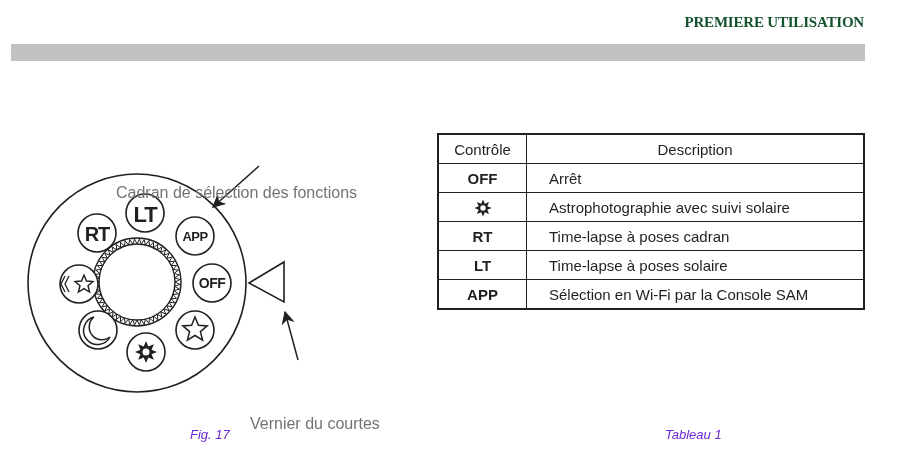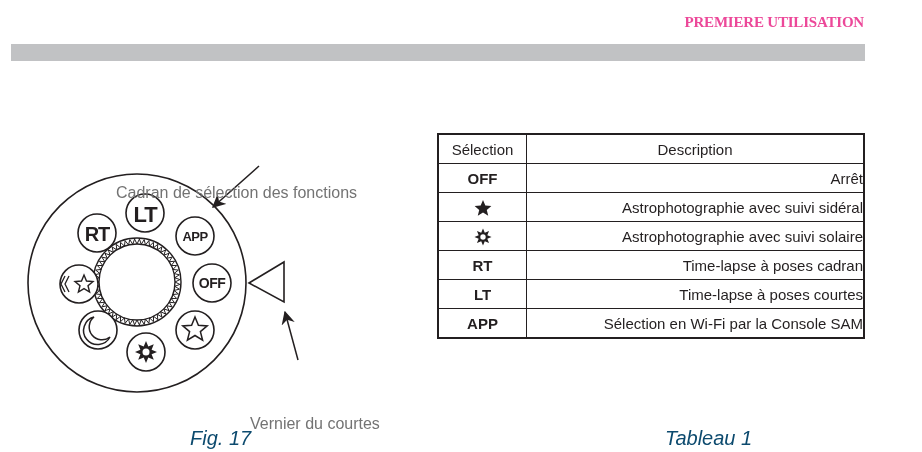--- a/index.html
+++ b/index.html
@@ -1,35 +1,35 @@
 <!DOCTYPE html>
 <html><head>
 <meta charset="utf-8">
 <style>
   html, body { margin: 0; padding: 0; background: #ffffff; }
   body { width: 922px; height: 452px; position: relative; overflow: hidden;
          font-family: "Liberation Sans", sans-serif; color: #231f20; }
   .section-title { position: absolute; right: 58px; top: 14px;
          font-family: "Liberation Serif", serif; font-weight: bold; font-size: 15px;
-         letter-spacing: -0.2px; color: #ec4899; }
+         letter-spacing: -0.2px; color: #14532d; }
   .gray-bar { position: absolute; left: 11px; top: 44px; width: 854px; height: 17px; background: #c1c2c4; }
   .fig-svg { position: absolute; left: 0; top: 0; }
   .label { position: absolute; font-size: 16px; color: #737373; white-space: nowrap; margin-top: 44px; }
   .label-dial { left: 116px; top: 140px; }
   .label-vernier { left: 250px; top: 371px; }
-  .caption { position: absolute; font-style: italic; font-size: 20px; color: #0c4a6e; }
+  .caption { position: absolute; font-style: italic; font-size: 13px; color: #6d28d9; }
   .caption-fig { left: 190px; top: 427px; }
   .caption-tab { left: 618px; top: 427px; margin-left: 47px; }
   table.modes { position: absolute; left: 437px; top: 133px; width: 428px;
          border-collapse: collapse; border: 2px solid #231f20; font-size: 15px; }
   table.modes th, table.modes td { border: 1px solid #231f20; height: 28px; padding: 0; }
   table.modes th { font-weight: normal; text-align: center; }
   table.modes th.col-sel { width: 87px; }
   table.modes td.sel { text-align: center; font-weight: bold; font-size: 15px; }
-  table.modes td.desc { padding-left: 14px; text-align: right; }
+  table.modes td.desc { padding-left: 22px; text-align: left; }
   .sym { display: inline-block; vertical-align: middle; }
 </style>
 </head>
 <body>
 
 <div class="section-title">PREMIERE UTILISATION</div>
 <div class="gray-bar"></div>
 
 <svg class="fig-svg" width="922" height="452" viewBox="0 0 922 452">
   <defs>
@@ -89,53 +89,45 @@
   <line x1="298" y1="360" x2="285" y2="312" stroke="#231f20" stroke-width="1.5" marker-end="url(#ah)"></line>
 </svg>
 
 <div class="label label-dial">Cadran de sélection des fonctions</div>
 <div class="label label-vernier">Vernier du courtes</div>
 <div class="caption caption-fig">Fig. 17</div>
 
 <table class="modes">
   <thead>
     <tr>
-      <th class="col-sel">Sélection</th>
+      <th class="col-sel">Contrôle</th>
       <th>Description</th>
     </tr>
   </thead>
   <tbody>
     <tr>
       <td class="sel">OFF</td>
       <td class="desc">Arrêt</td>
-    </tr>
-    <tr>
-      <td class="sel">
-        <svg class="sym" width="18" height="18" viewBox="0 0 20 20">
-          <path d="M10,1 l2.6,6.2 l6.7,0.5 l-5.1,4.4 l1.6,6.5 l-5.8,-3.6 l-5.8,3.6 l1.6,-6.5 l-5.1,-4.4 l6.7,-0.5 z" fill="#231f20"></path>
-        </svg>
-      </td>
-      <td class="desc">Astrophotographie avec suivi sidéral</td>
     </tr>
     <tr>
       <td class="sel">
         <svg class="sym" width="18" height="18" viewBox="-10 -10 20 20">
           <polygon points="0,-9.5 2,-4.8 6.7,-6.7 4.8,-2 9.5,0 4.8,2 6.7,6.7 2,4.8 0,9.5 -2,4.8 -6.7,6.7 -4.8,2 -9.5,0 -4.8,-2 -6.7,-6.7 -2,-4.8" fill="#231f20"></polygon>
           <circle r="3" fill="#fff"></circle>
         </svg>
       </td>
       <td class="desc">Astrophotographie avec suivi solaire</td>
     </tr>
     <tr>
       <td class="sel">RT</td>
       <td class="desc">Time-lapse à poses cadran</td>
     </tr>
     <tr>
       <td class="sel">LT</td>
-      <td class="desc">Time-lapse à poses courtes</td>
+      <td class="desc">Time-lapse à poses solaire</td>
     </tr>
     <tr>
       <td class="sel">APP</td>
       <td class="desc">Sélection en Wi-Fi par la Console SAM</td>
     </tr>
   </tbody>
 </table>
 
 <div class="caption caption-tab">Tableau 1</div>
 

